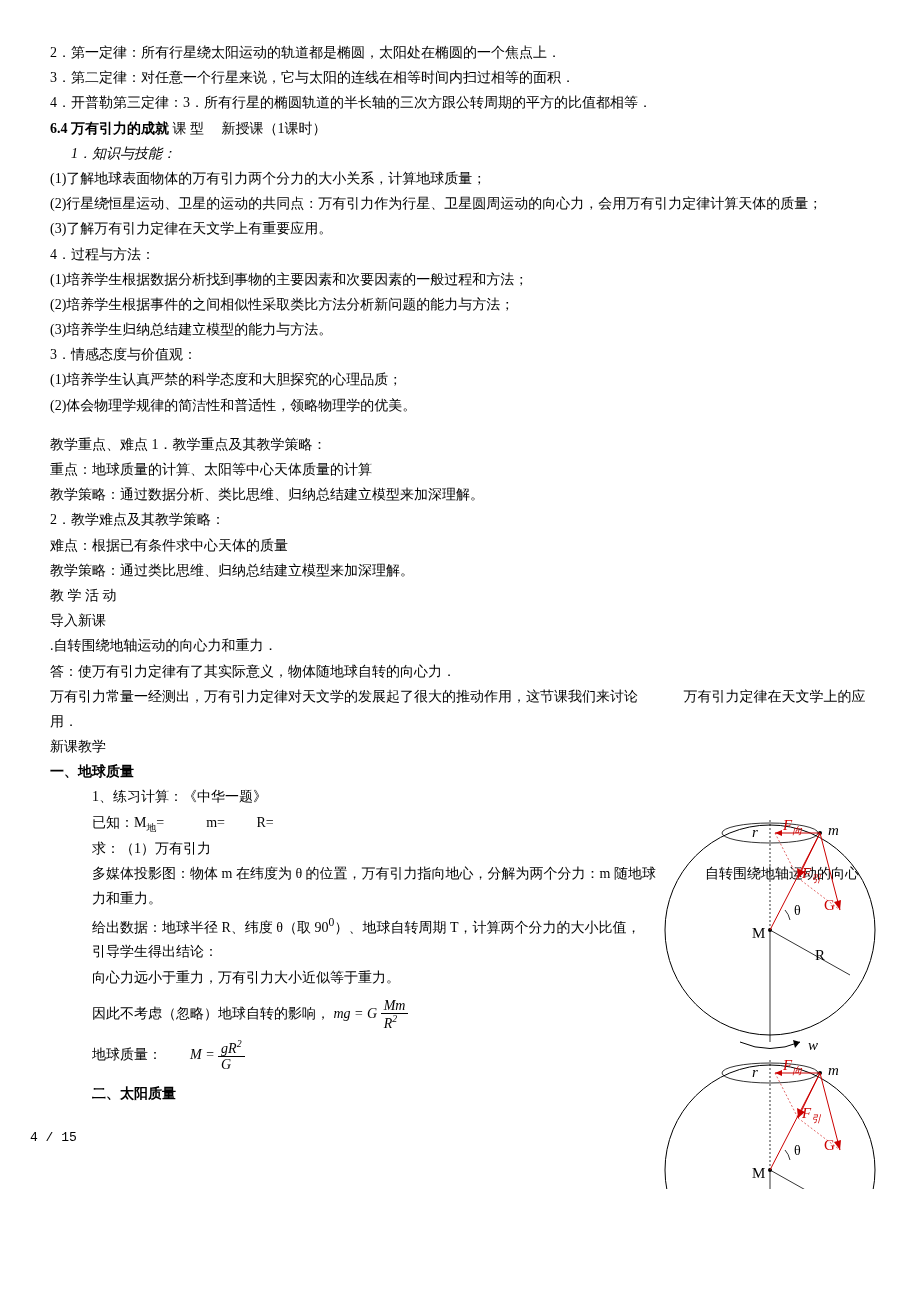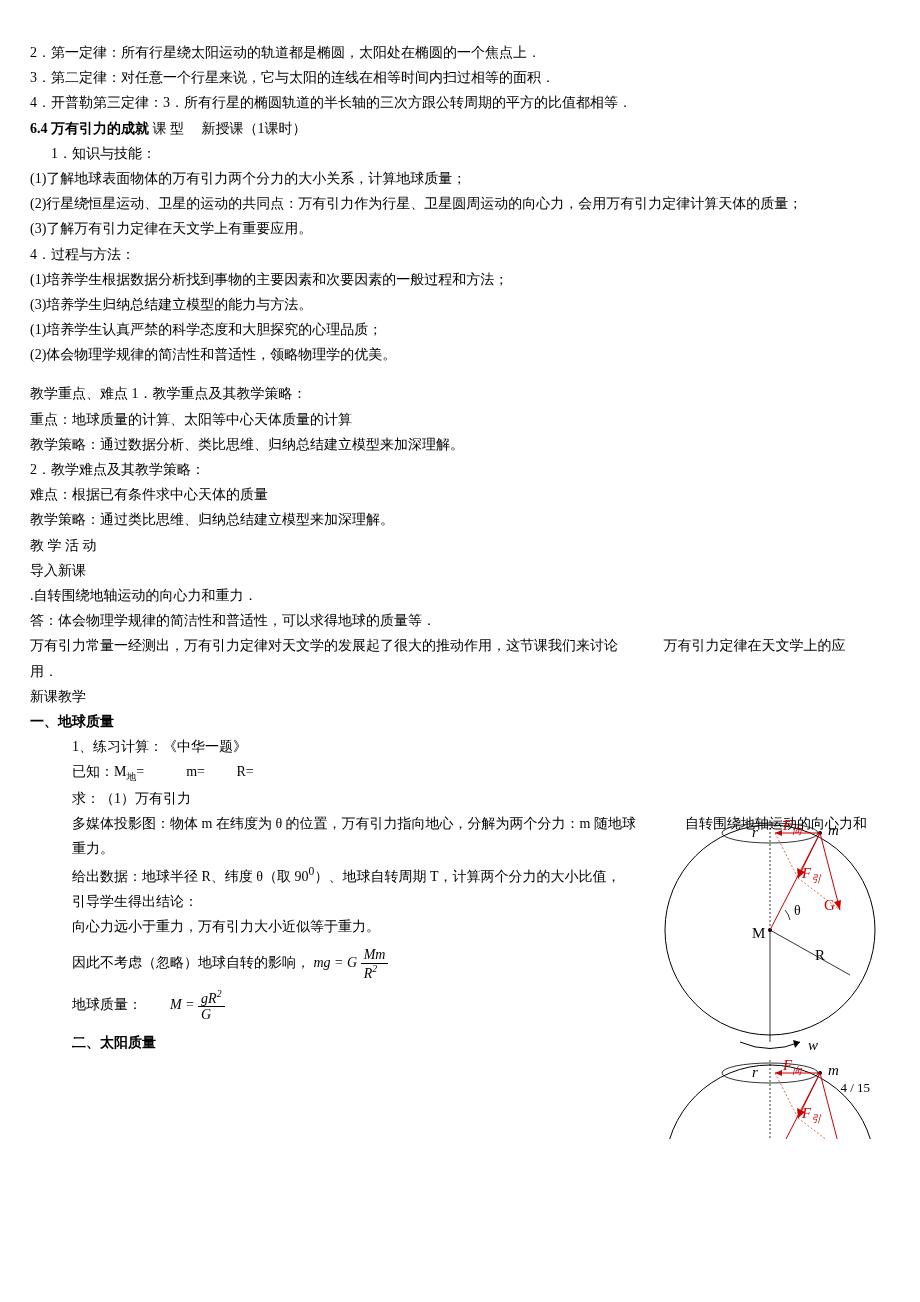--- a/index.html
+++ b/index.html
@@ -8,26 +8,28 @@
     line-height: 1.8;
     color: #000;
     background: #fff;
     margin: 0;
     padding: 40px 50px 40px 30px;
     width: 920px;
     box-sizing: border-box;
   }
   .page-inner {
     position: relative;
+    margin-left: 20px;
   }
   .bold {
     font-weight: bold;
   }
   .indent1 {
     padding-left: 1.5em;
+    font-style: italic;
   }
   .indent2 {
     padding-left: 3em;
   }
   .indent3 {
     padding-left: 4.5em;
   }
   .formula {
     font-family: "Times New Roman", serif;
     font-style: italic;
@@ -44,24 +46,24 @@
   .frac .num {
     display: block;
     border-bottom: 1px solid #000;
     padding: 0 3px;
   }
   .frac .den {
     display: block;
     padding: 0 3px;
   }
   .page-footer {
-    text-align: right;
+    text-align: left;
     font-size: 13px;
     margin-top: 20px;
-    font-family: Liberation Serif, serif;
+    font-family: Liberation Mono, monospace;
   }
   .diagram-container {
     position: absolute;
     right: -30px;
     width: 260px;
   }
   .diagram1 { top: 770px; }
   .diagram2 { top: 1010px; }
   .text-wrap-around {
     max-width: 560px;
@@ -86,36 +88,38 @@
     <span>新授课（1课时）</span>
   </div>
 
   <div class="indent1">1．知识与技能：</div>
   <div>(1)了解地球表面物体的万有引力两个分力的大小关系，计算地球质量；</div>
   <div>(2)行星绕恒星运动、卫星的运动的共同点：万有引力作为行星、卫星圆周运动的向心力，会用万有引力定律计算天体的质量；</div>
   <div>(3)了解万有引力定律在天文学上有重要应用。</div>
 
   <div>4．过程与方法：</div>
   <div>(1)培养学生根据数据分析找到事物的主要因素和次要因素的一般过程和方法；</div>
+  <div>(2)培养学生根据事件的之间相似性采取类比方法分析新问题的能力与方法；</div>
   <div>(3)培养学生归纳总结建立模型的能力与方法。</div>
 
+  <div>3．情感态度与价值观：</div>
   <div>(1)培养学生认真严禁的科学态度和大胆探究的心理品质；</div>
   <div class="gap-after">(2)体会物理学规律的简洁性和普适性，领略物理学的优美。</div>
 
   <div>教学重点、难点   1．教学重点及其教学策略：</div>
   <div>重点：地球质量的计算、太阳等中心天体质量的计算</div>
   <div>教学策略：通过数据分析、类比思维、归纳总结建立模型来加深理解。</div>
   <div>2．教学难点及其教学策略：</div>
   <div>难点：根据已有条件求中心天体的质量</div>
   <div>教学策略：通过类比思维、归纳总结建立模型来加深理解。</div>
 
   <div>教 学 活 动</div>
   <div>导入新课</div>
   <div>.自转围绕地轴运动的向心力和重力．</div>
-  <div>答：体会物理学规律的简洁性和普适性，可以求得地球的质量等．</div>
+  <div>答：使万有引力定律有了其实际意义，物体随地球自转的向心力．</div>
 
   <div>
     <span class="text-wrap-around" style="display:inline">万有引力常量一经测出，万有引力定律对天文学的发展起了很大的推动作用，这节课我们来讨论</span>
     &nbsp;&nbsp;&nbsp;&nbsp;&nbsp;&nbsp;&nbsp;&nbsp;&nbsp;&nbsp;&nbsp;
     <span>万有引力定律在天文学上的应用．</span>
   </div>
 
   <div>新课教学</div>
 
   <div class="bold">一、地球质量</div>

